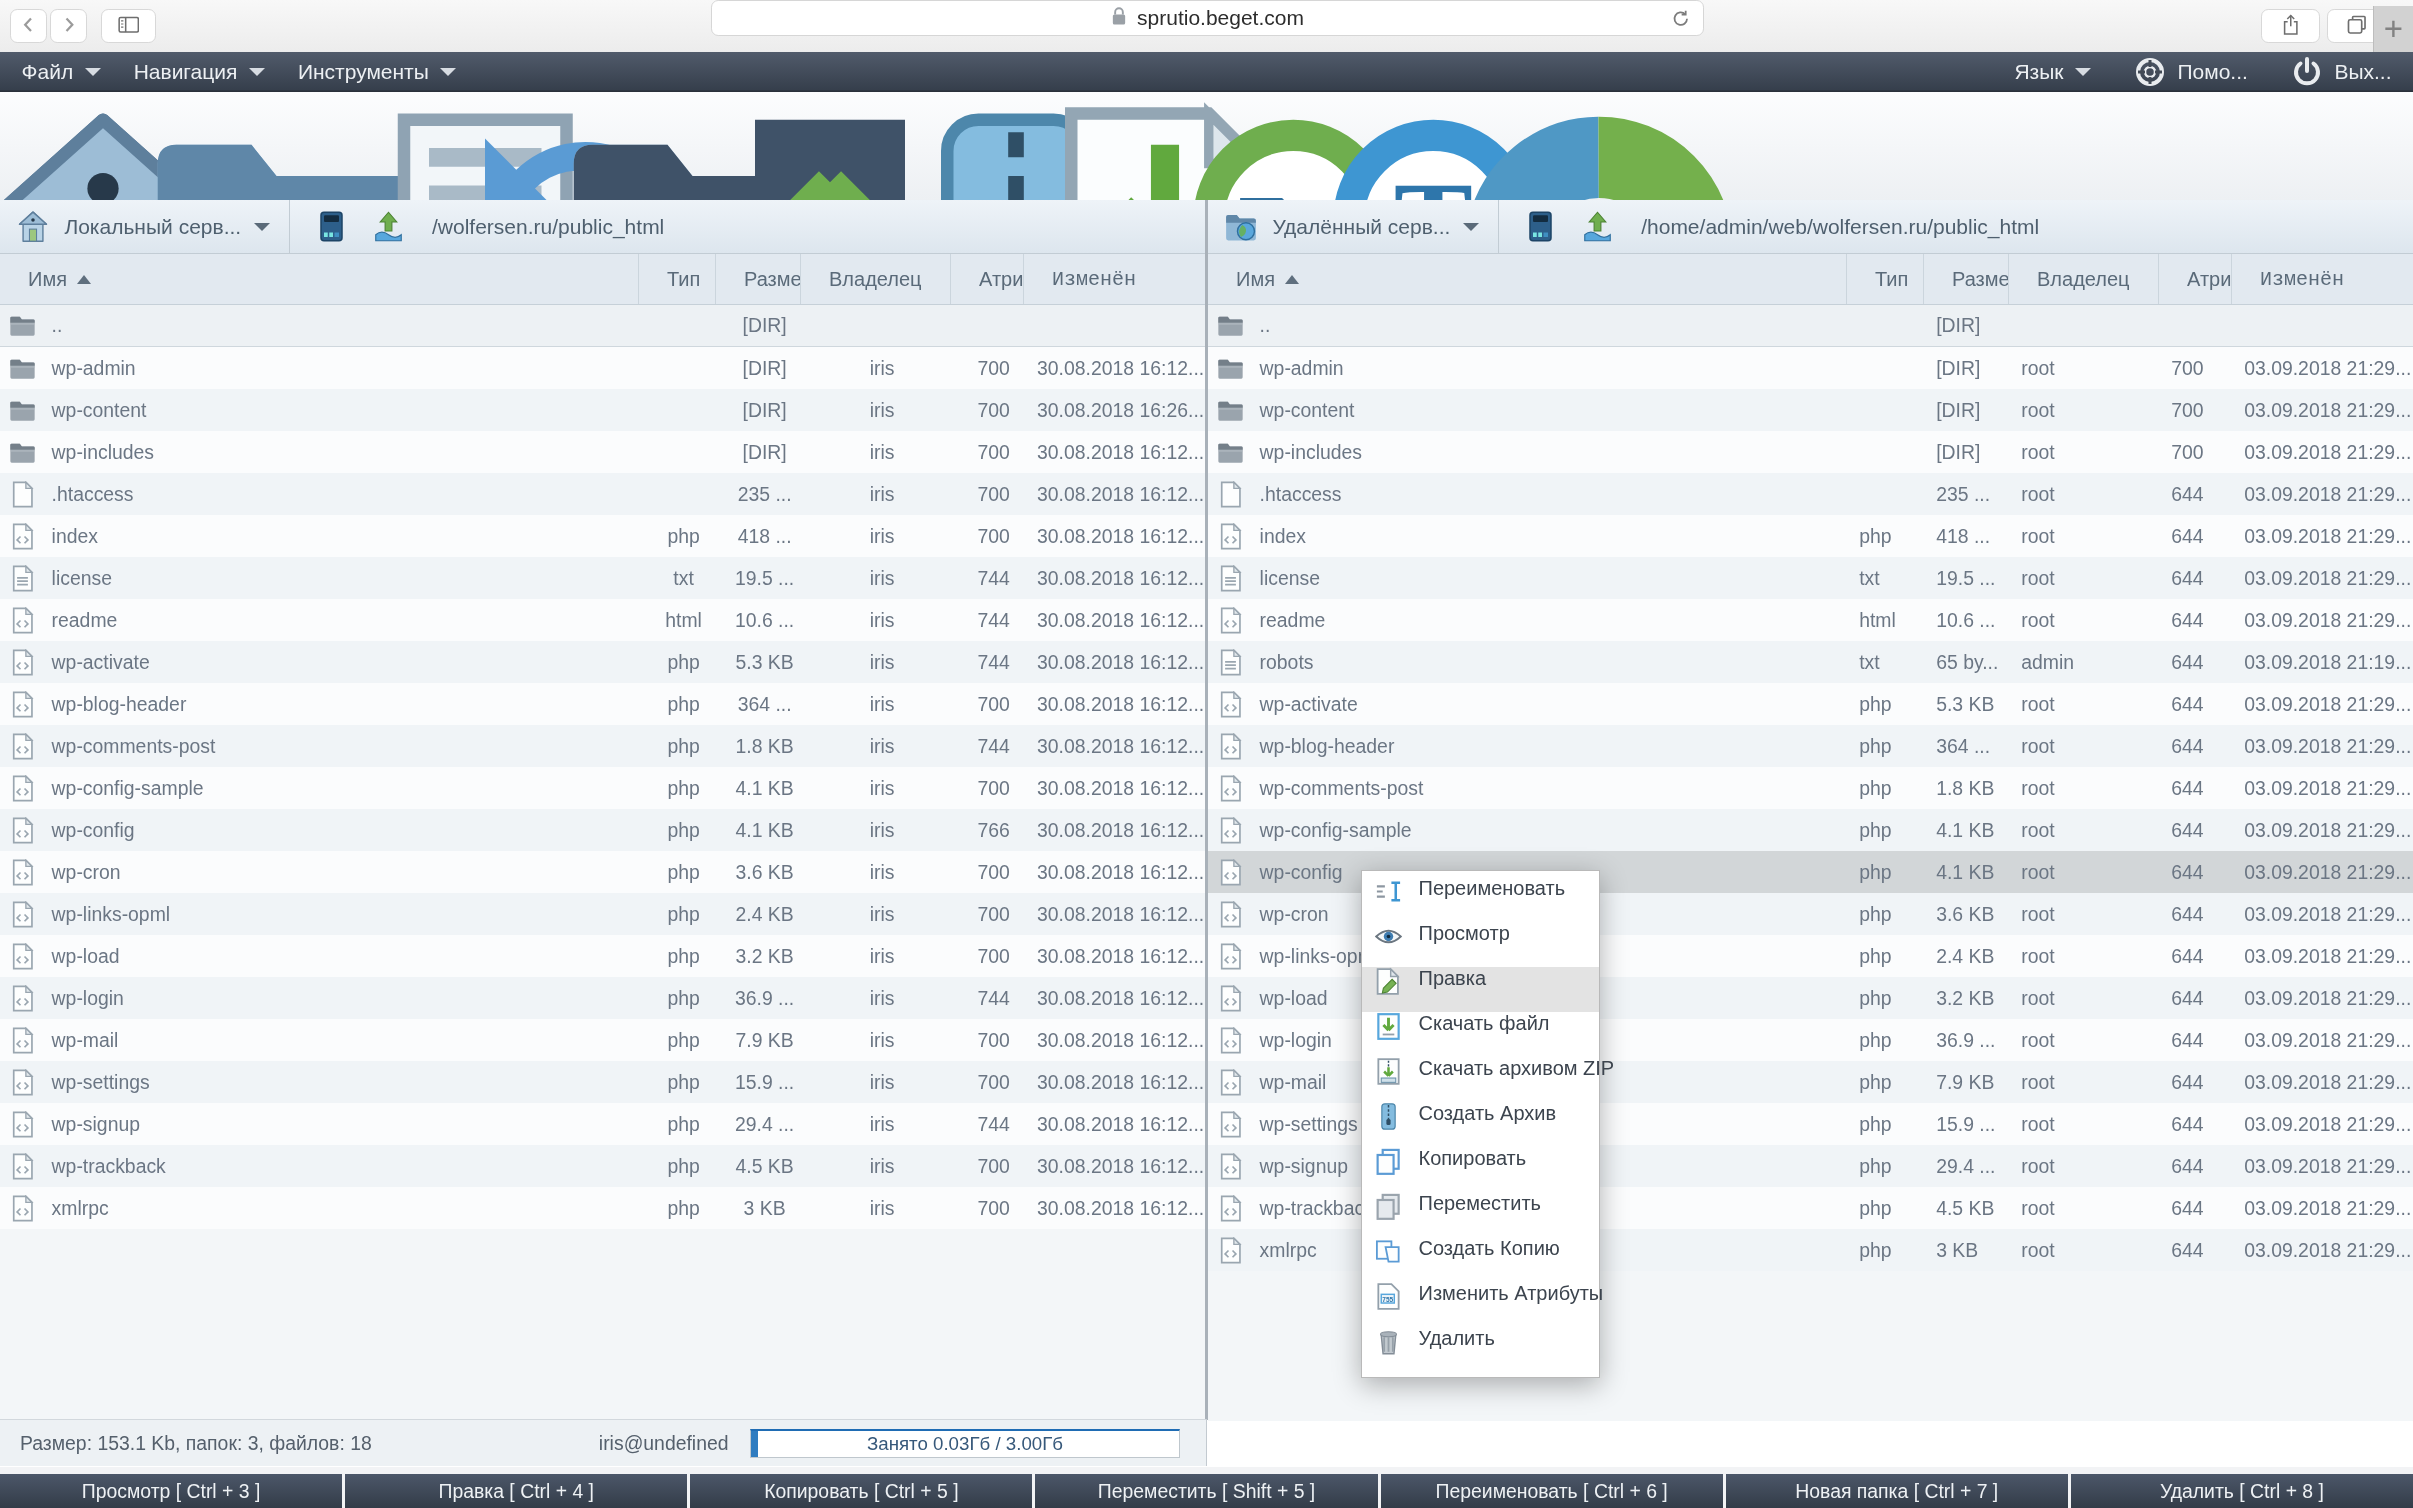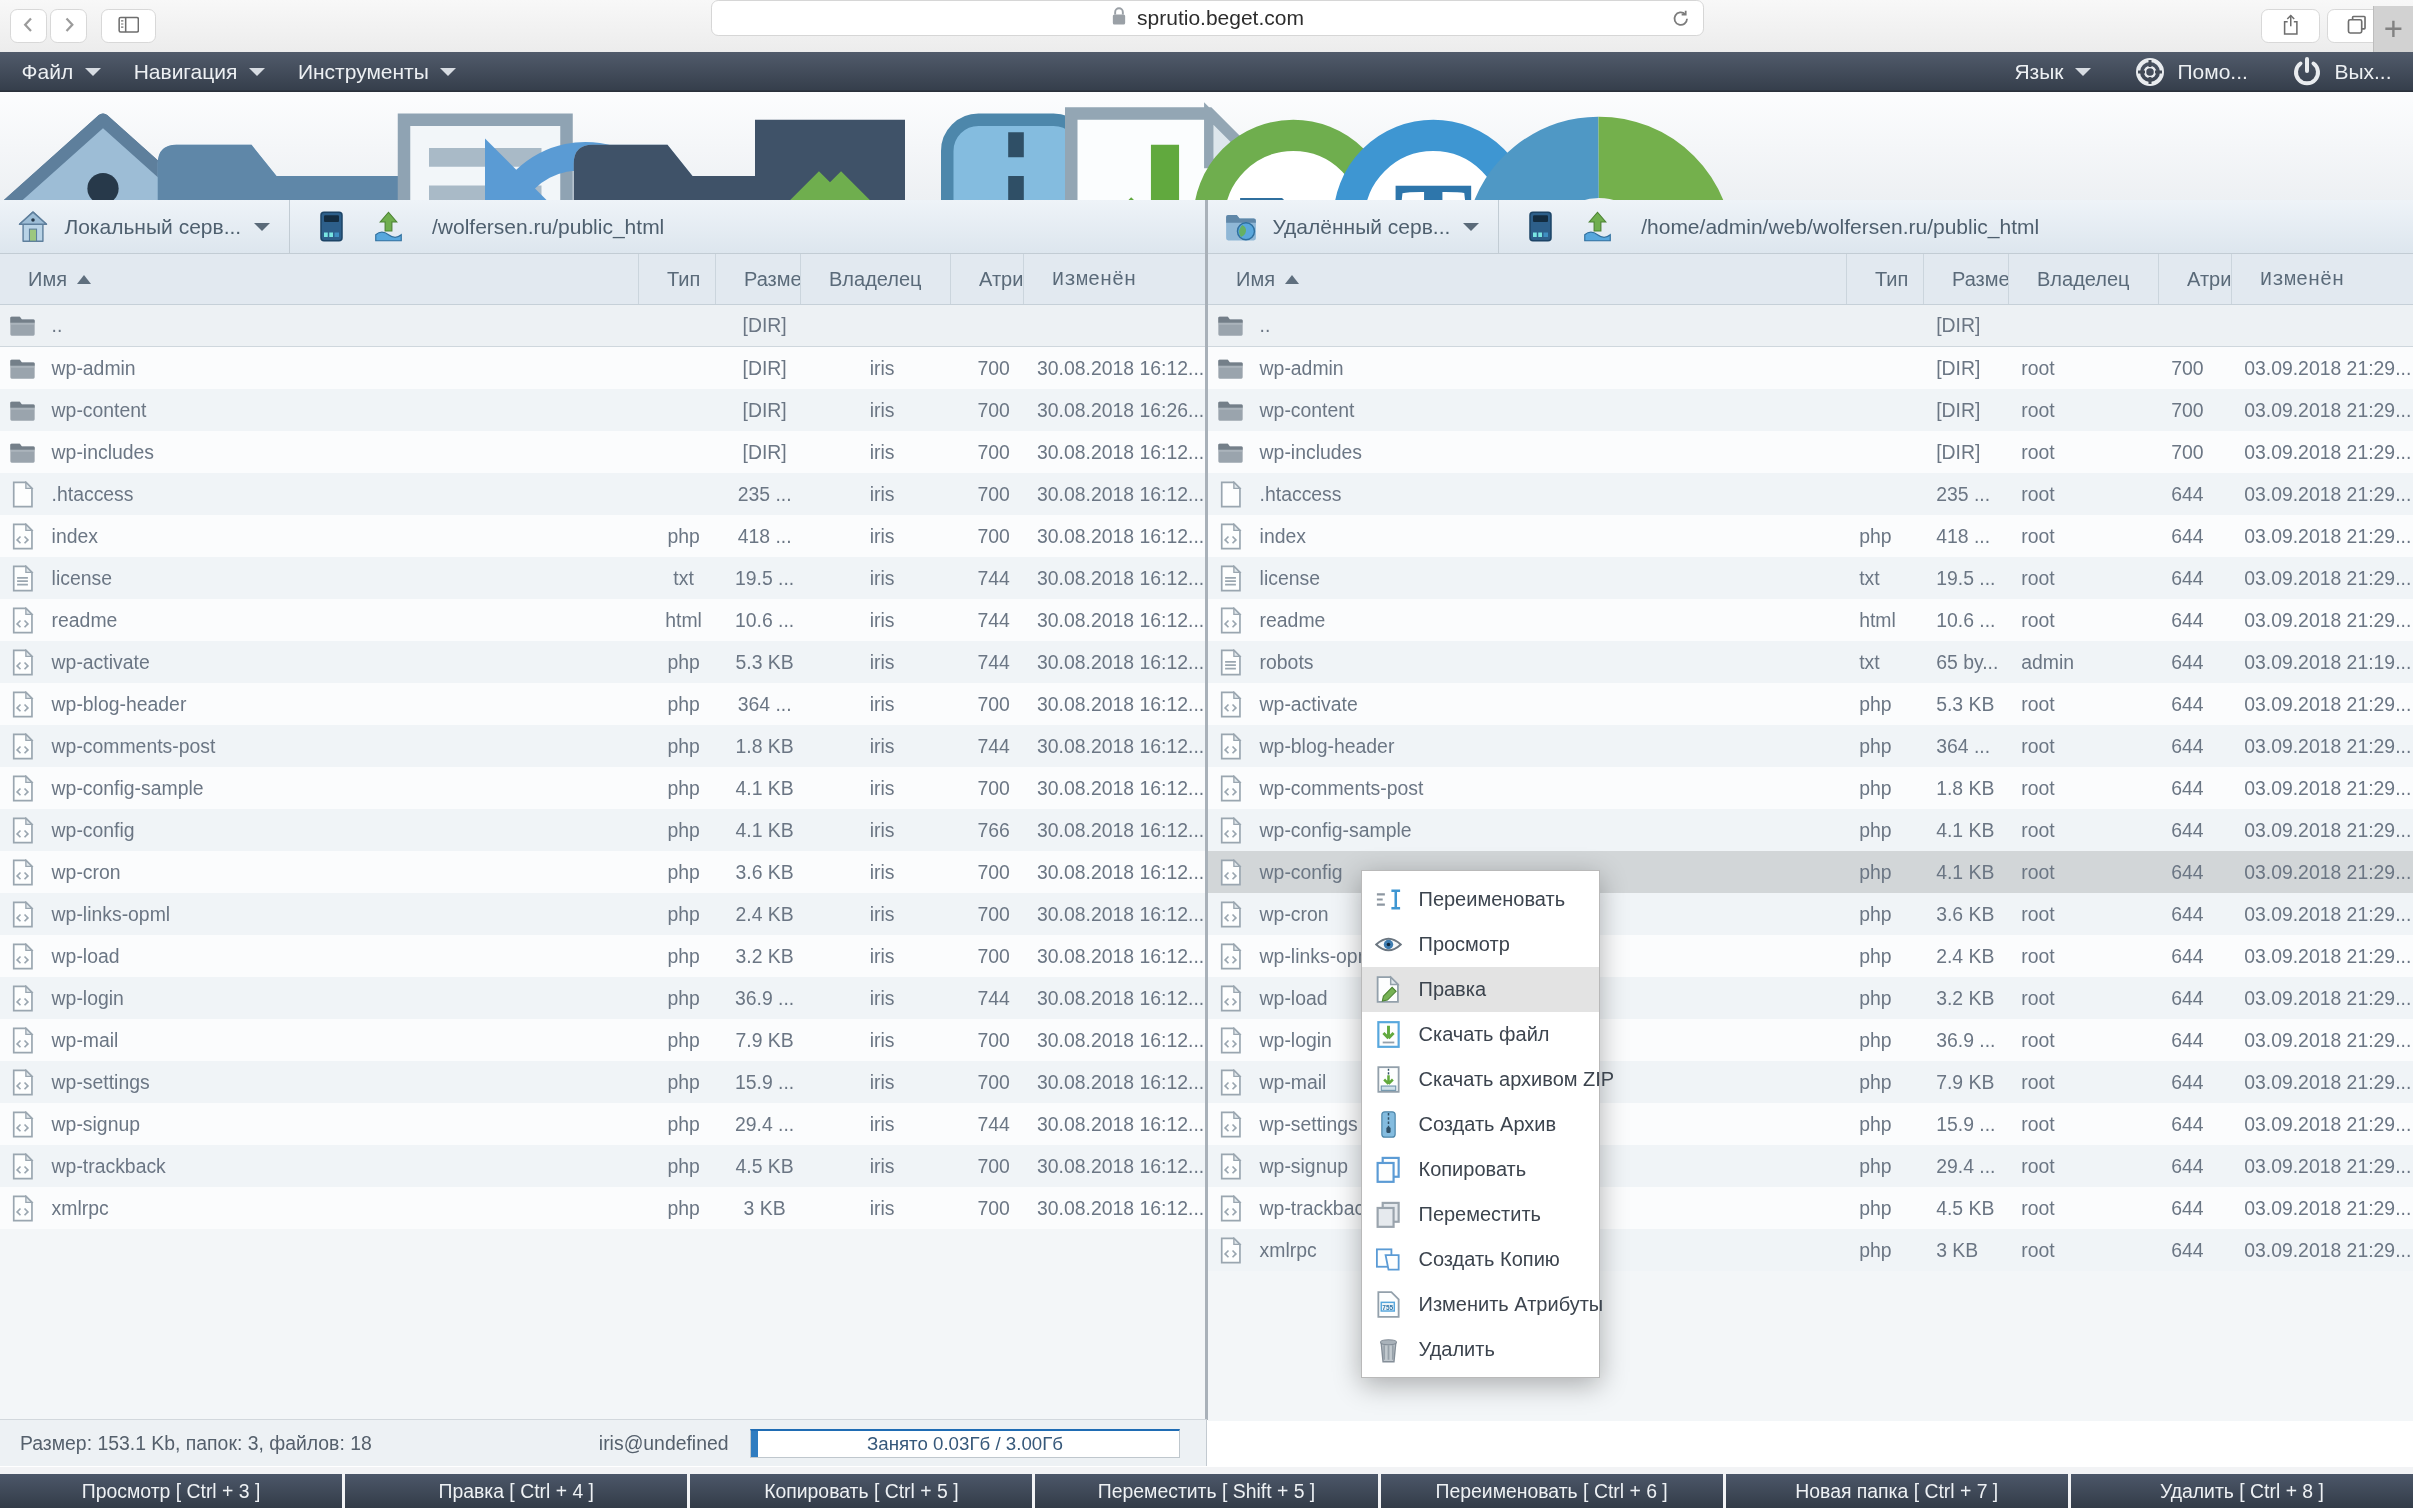--- a/index.html
+++ b/index.html
@@ -88,21 +88,21 @@
   
   .bottom-bar{position:absolute;top:1467px;left:0;width:2413px;height:42px;background:#f2f3f5;
     box-sizing:border-box;padding-top:7.2px;display:flex;gap:3px;}
   .hk-btn{flex:1;border:none;background:linear-gradient(#4c5769,#323b47);color:#eef1f4;
     font-size:19.4px;font-family:"Liberation Sans",sans-serif;display:flex;align-items:center;
     justify-content:center;cursor:pointer;white-space:nowrap;}
 
   
   .context-menu{position:absolute;left:1361px;top:870px;width:237px;background:#fff;
     border:0.7px solid #b9b9b9;box-shadow:0 7.2px 26px rgba(0,0,0,.3);padding:5.7px 0;z-index:50;}
-  .cm-item{height:45px;display:flex;align-items:center;gap:16px;padding-left:11.5px;font-size:20px;
+  .cm-item{height:45px;display:flex;align-items:flex-start;gap:16px;padding-left:11.5px;font-size:20px;
     color:#3c444e;cursor:pointer;white-space:nowrap;}
   .cm-item.hl{background:#e3e3e3;}
   .cm-icon{width:29px;height:29px;flex:none;}
   .icn svg,.tb-icon svg,.row-icon svg,.cm-icon svg,.srv-icon svg{width:100%;height:100%;display:block;}
 </style>
 </head>
 <body>
 
 <div class="screen">
 

